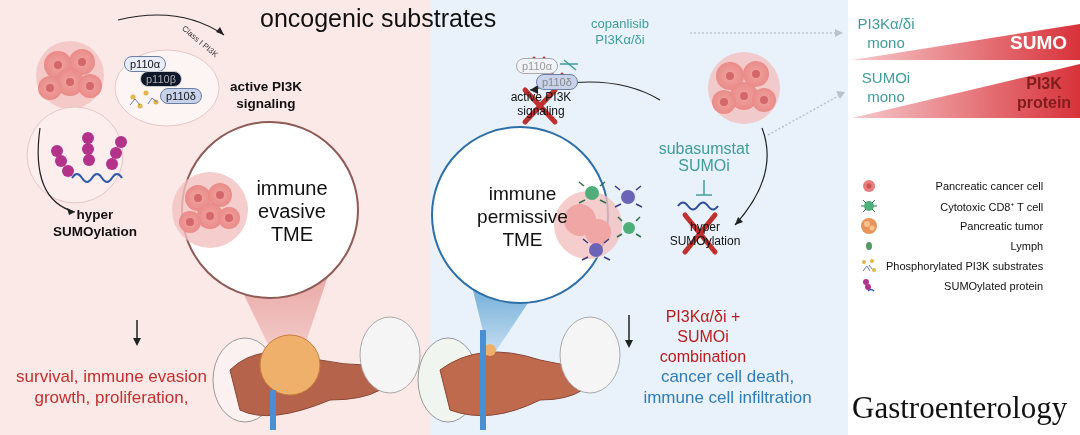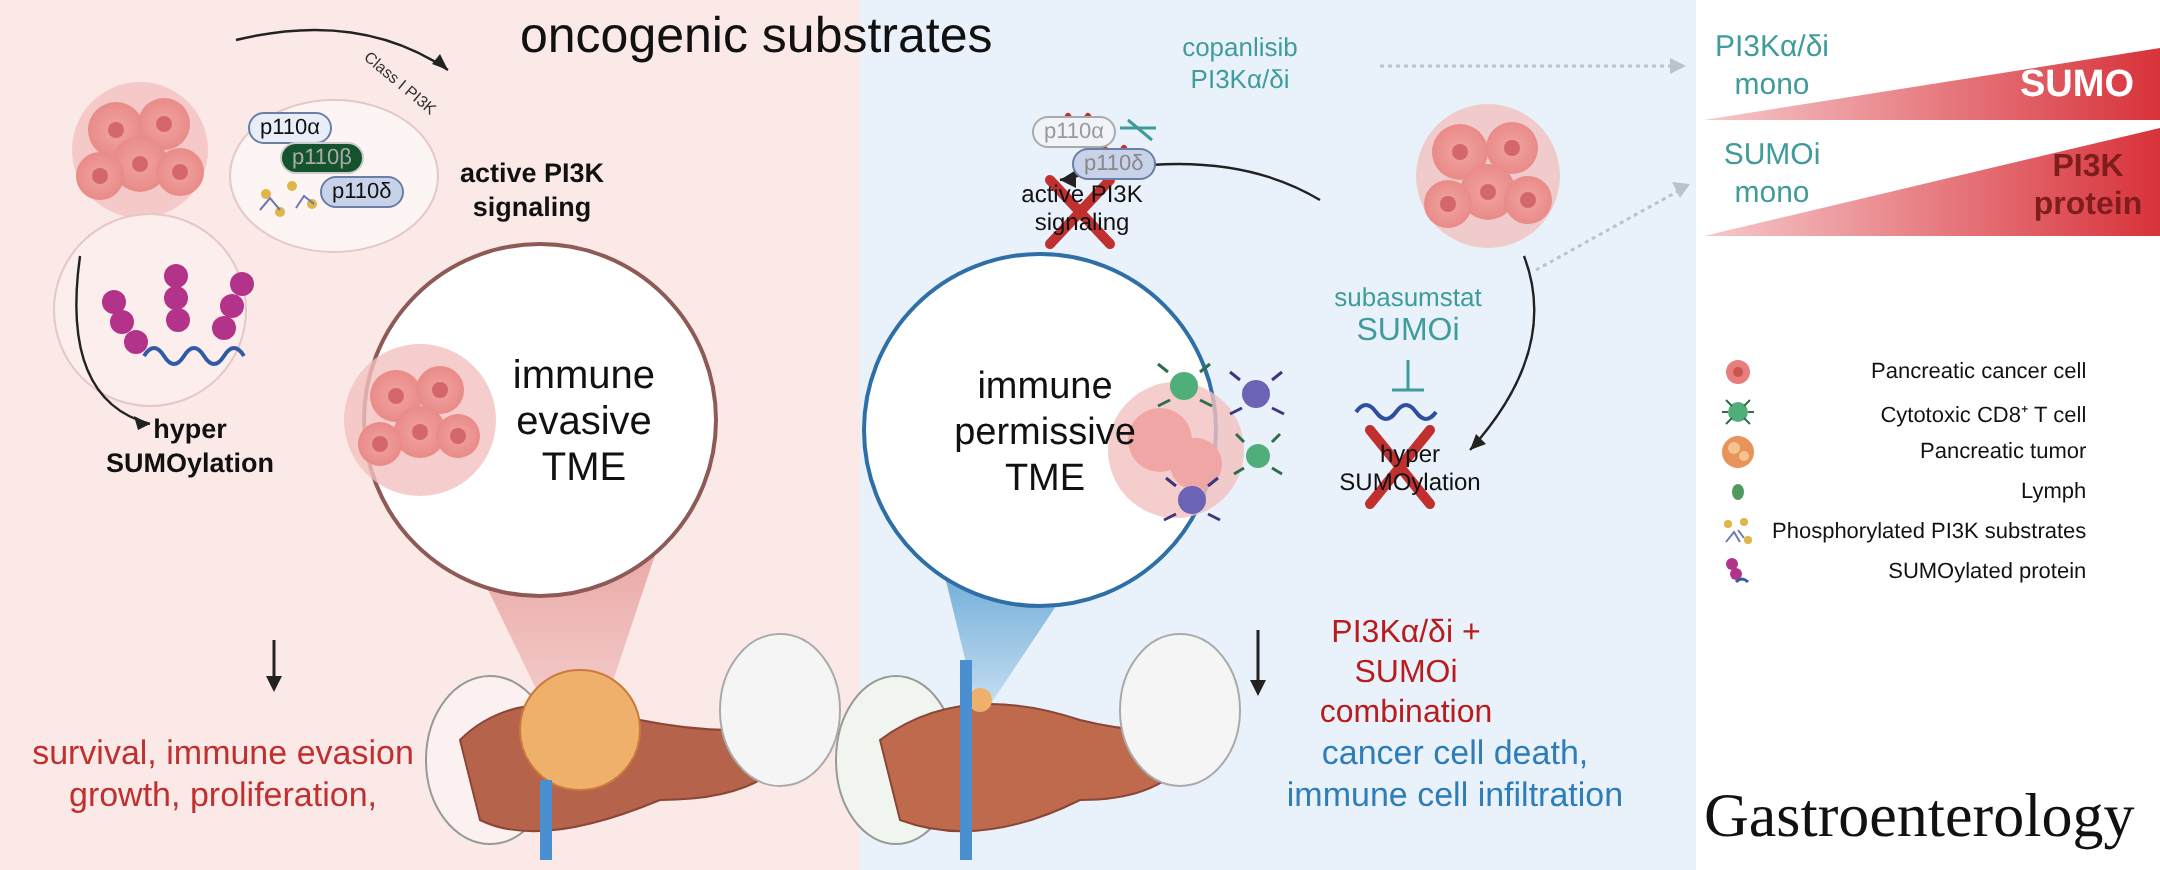--- a/index.html
+++ b/index.html
@@ -189,21 +189,21 @@
   </g>
 
   <polygon points="852,60 1080,24 1080,60" fill="url(#wedgeGrad)"></polygon>
   <polygon points="852,118 1080,64 1080,118" fill="url(#wedgeGrad)"></polygon>
 </svg>
 
 <div class="abs title">oncogenic substrates</div>
 
 <div class="abs" style="left:186px;top:24px;font-size:8px;color:#333;transform:rotate(40deg);transform-origin:left top;">Class I PI3K</div>
 <div class="pill" style="left:124px;top:56px;">p110α</div>
-<div class="pill" style="left:140px;top:71px;color:#aaa;border-color:#ccc;background:#14532d;">p110β</div>
+<div class="pill" style="left:140px;top:71px;color:#aaa;border-color:#ccc;background:#0f172a;">p110β</div>
 <div class="pill" style="left:160px;top:88px;background:#c8d3ea;">p110δ</div>
 <div class="abs bold center" style="left:216px;top:78px;font-size:13.5px;line-height:17px;width:100px;">
   <div>active PI3K</div>
   <div>signaling</div>
 </div>
 <div class="abs bold center" style="left:40px;top:206px;font-size:13.5px;line-height:17px;width:110px;">
   <div>hyper</div>
   <div>SUMOylation</div>
 </div>
 <div class="abs center" style="left:252px;top:177px;font-size:20px;line-height:23px;color:#111;width:80px;">
@@ -220,21 +220,21 @@
   <div>copanlisib</div>
   <div>PI3Kα/δi</div>
 </div>
 <div class="pill" style="left:516px;top:58px;color:#999;border-color:#aaa;background:#f0f3f7;">p110α</div>
 <div class="pill" style="left:536px;top:74px;color:#888;background:#c8d3ea;">p110δ</div>
 <div class="abs center" style="left:496px;top:90px;font-size:12px;line-height:14px;width:90px;color:#111;">
   <div>active PI3K</div>
   <div>signaling</div>
 </div>
 <div class="abs teal center" style="left:654px;top:140px;width:100px;line-height:17px;">
-  <div style="font-size:13px;text-align:center;">subasumstat</div>
+  <div style="font-size:16px;text-align:center;">subasumstat</div>
   <div style="font-size:16px;">SUMOi</div>
 </div>
 <div class="abs center" style="left:660px;top:220px;font-size:12px;line-height:14px;width:90px;color:#111;">
   <div>hyper</div>
   <div>SUMOylation</div>
 </div>
 <div class="abs center" style="left:470px;top:182px;font-size:19px;line-height:23px;color:#111;width:105px;">
   <div>immune</div>
   <div>permissive</div>
   <div>TME</div>

